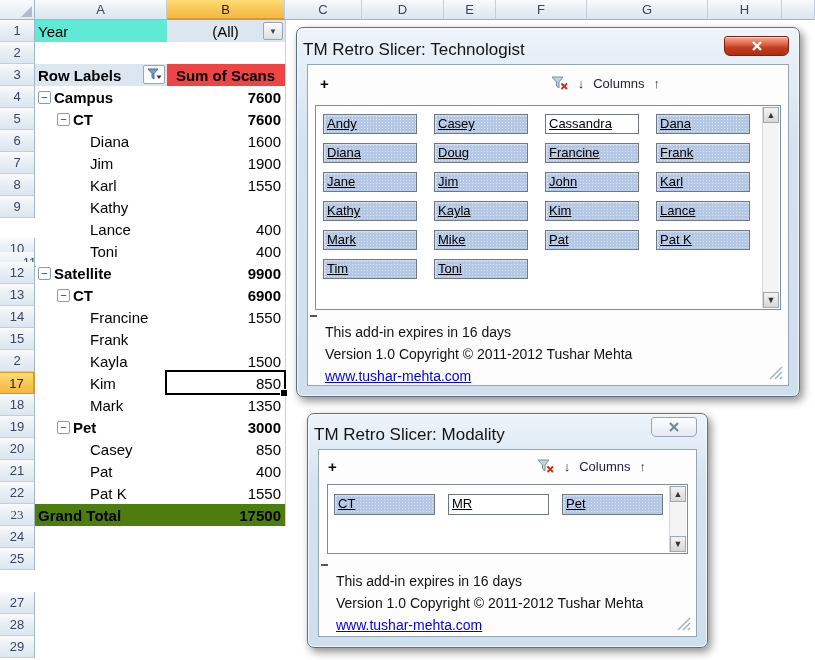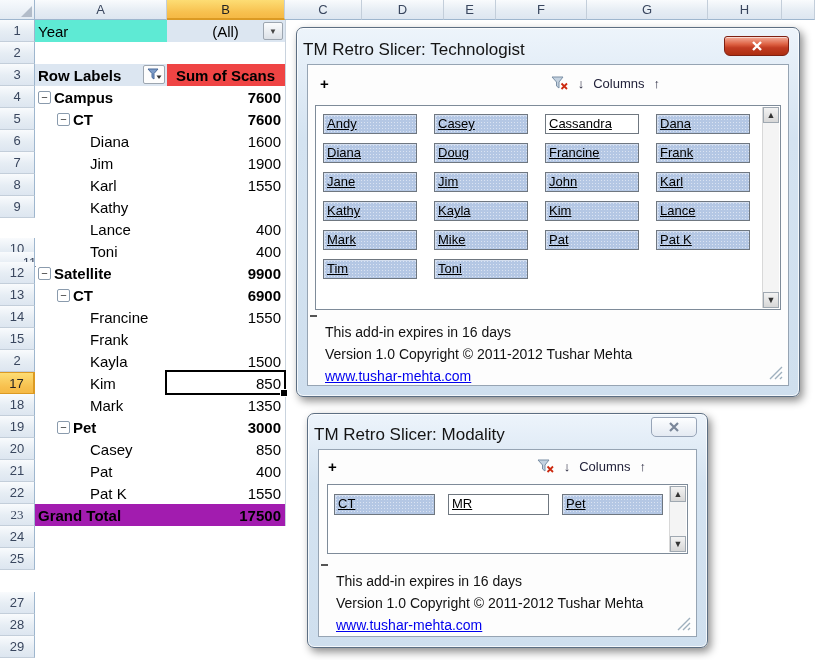--- a/index.html
+++ b/index.html
@@ -297,21 +297,21 @@
           <span>Pat</span>
         </div>
         <div class="c-b">400</div>
       </div>
       <div class="cellrow" style="top: 482px;">
         <div class="c-a ind2">
           <span>Pat K</span>
         </div>
         <div class="c-b">1550</div>
       </div>
-      <div class="cellrow b" style="top: 504px; background: #a21caf; align-items: center;">
+      <div class="cellrow b" style="top: 504px; background: #4d7c0f; align-items: center;">
         <div class="c-a ind0">
           <span>Grand Total</span>
         </div>
         <div class="c-b">17500</div>
       </div>
     </div>
 
   <div class="dlg" id="dlg0">
     <div class="title">TM Retro Slicer: Technologist</div>
     <div class="close-red">

